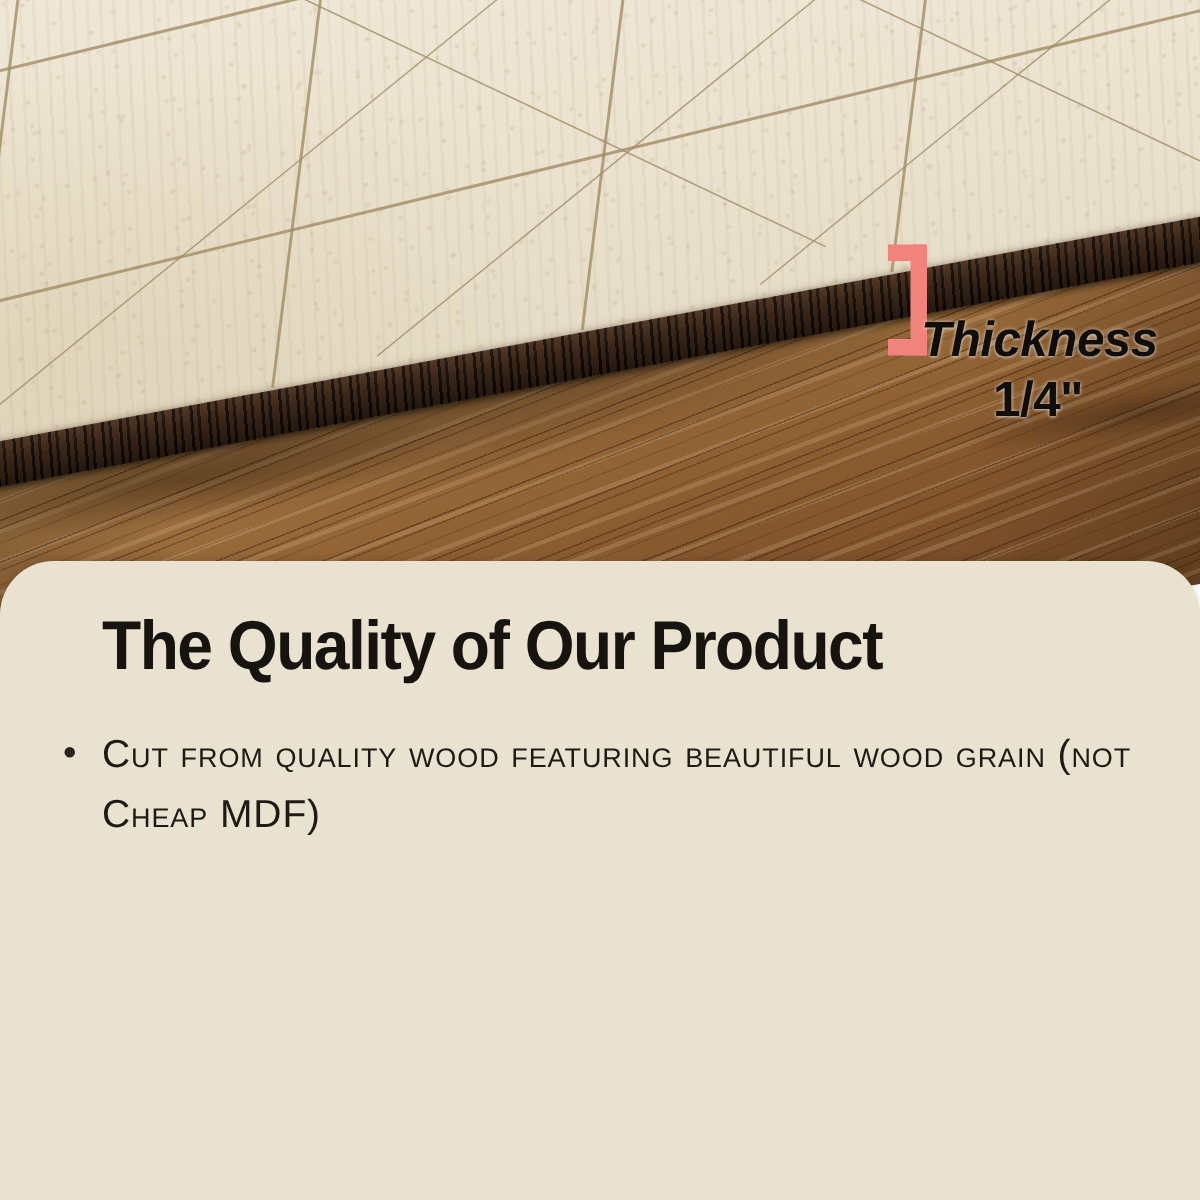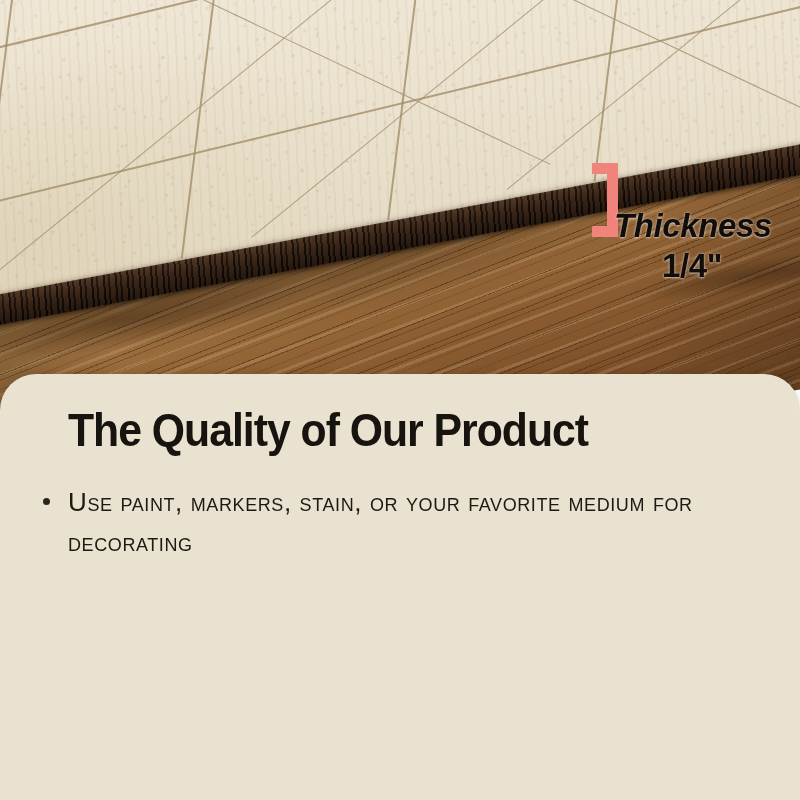--- a/index.html
+++ b/index.html
@@ -175,17 +175,17 @@
       <div class="c-num">1/4"</div>
     </div>
   </div>
 
   <div class="panel"></div>
   <div class="panel-title">The Quality of Our Product</div>
 
   <div class="bullets">
     <div class="bullet">
       <span class="dot"></span>
-      <span class="btext">Use paint, markers, stain, or your favorite medium for decorating</span>
+      <span class="btext">Cut from quality wood featuring beautiful wood grain (not Cheap MDF)</span>
     </div>
   </div>
 
 </div>
 
 </body></html>

